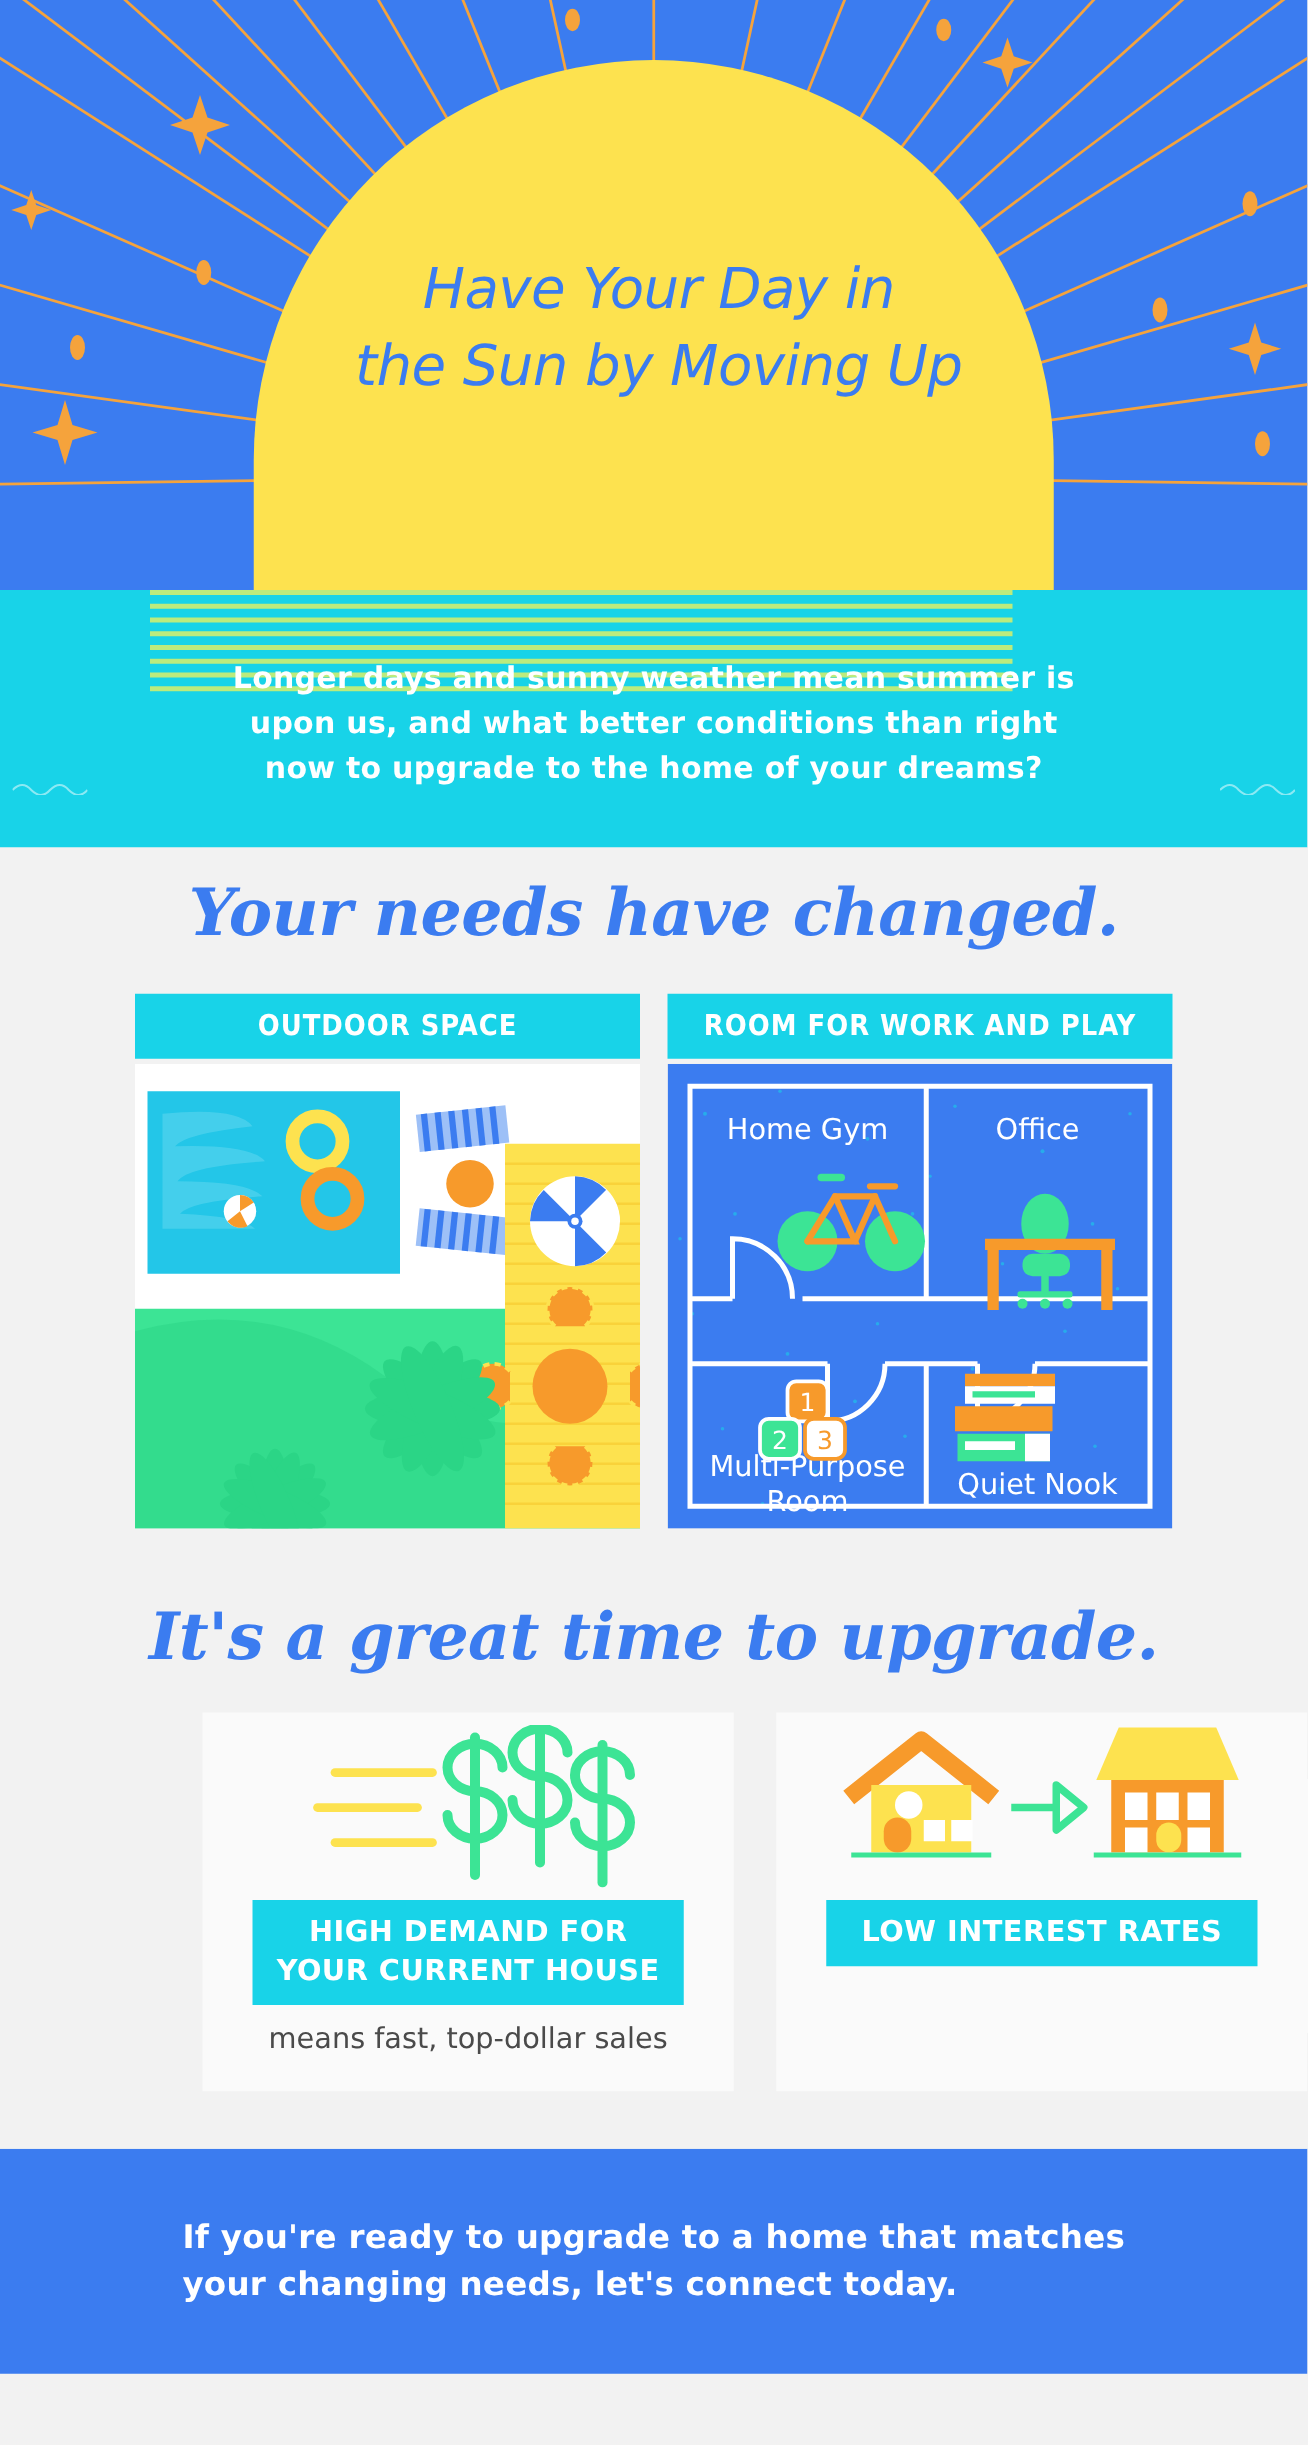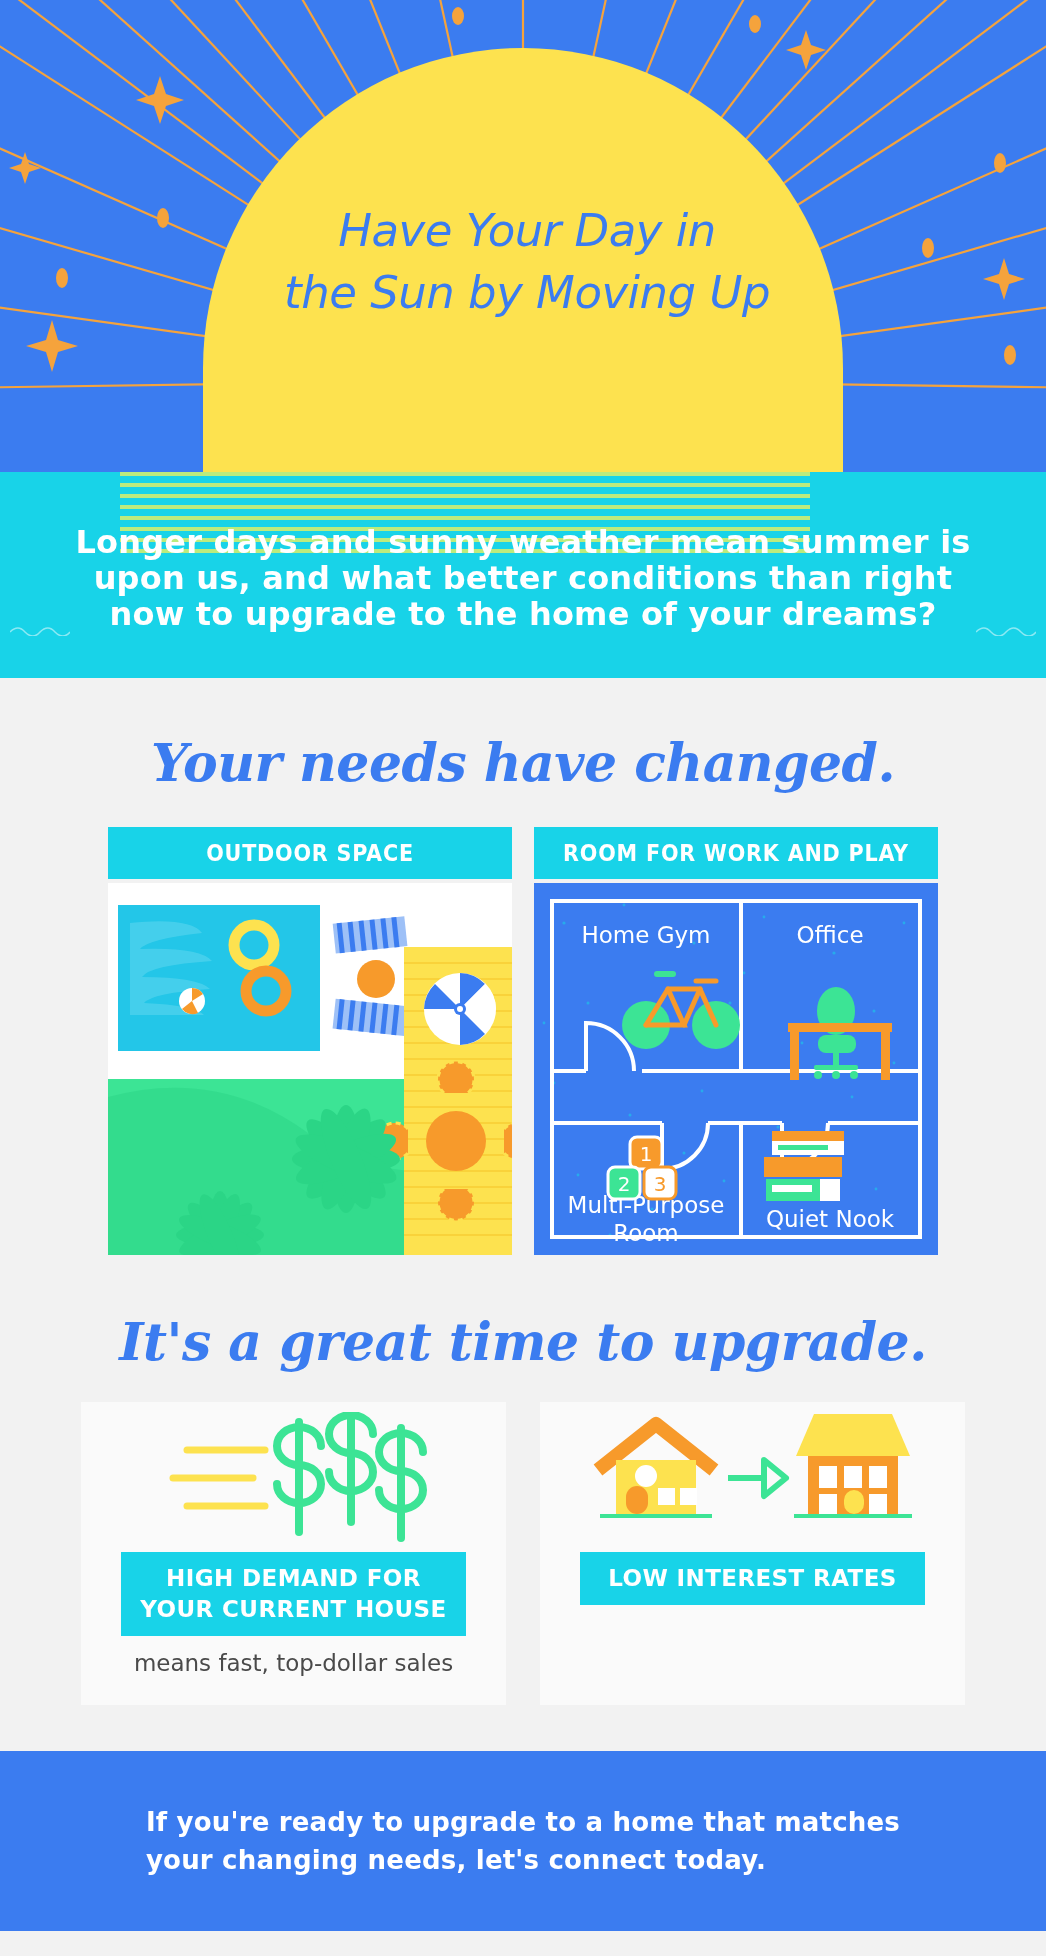--- a/index.html
+++ b/index.html
@@ -44,21 +44,21 @@
     margin-top:14px;
   }
 
   
   .cyanband{position:relative;width:1046px;height:206px;background:#18d3e8;overflow:hidden;}
   .cyan-stripes{position:absolute;left:120px;top:0;width:690px;height:86px;}
   .cyan-stripes div{height:4px;background:#d9ef6a;opacity:.85;margin-bottom:7px;}
   .cyan-text{
     position:absolute;left:0;top:52px;width:1046px;text-align:center;
     font-family:"DejaVu Sans", sans-serif;
-    font-weight:700;font-size:32px;line-height:36px;color:#ffffff;
+    font-weight:700;font-size:24px;line-height:36px;color:#ffffff;
     letter-spacing:.2px;
     z-index:3;
   }
   .wave{position:absolute;width:60px;height:14px;opacity:.5;}
 
   
   .section{position:relative;width:1046px;background:#f2f2f2;}
   .script-head{
     text-align:center;
     font-family:"DejaVu Serif", serif;
@@ -69,21 +69,21 @@
   .col{width:404px;}
   .chip{
     background:#18d3e8;color:#fff;
     font-family:"DejaVu Sans Condensed","DejaVu Sans",sans-serif;
     font-weight:700;font-size:23px;letter-spacing:.8px;
     text-align:center;padding:13px 0;
   }
   .illo{margin-top:4px;width:404px;height:372px;position:relative;overflow:hidden;}
 
   
-  .cards{display:flex;justify-content:center;gap:34px;margin-top:30px;}
+  .cards{display:flex;justify-content:flex-end;gap:34px;margin-top:30px;}
   .card{width:425px;background:#fafafa;padding:0 0 26px;}
   .card-art{height:150px;display:flex;align-items:center;justify-content:center;}
   .card-chip{
     background:#18d3e8;color:#fff;
     font-family:"DejaVu Sans",sans-serif;font-weight:700;
     font-size:23px;line-height:31px;letter-spacing:.4px;
     text-align:center;padding:11px 18px;margin:0 40px;
   }
   .card-note{
     text-align:center;color:#4a4a4a;
@@ -177,21 +177,21 @@
     <svg class="wave" style="right:10px;top:150px" viewBox="0 0 60 14">
       <path d="M0 10 q8 -8 15 0 q8 8 15 0 q8 -8 15 0 q8 8 15 0" stroke="#ffffff" fill="none" stroke-width="1.6"></path>
     </svg>
     <div class="cyan-text">
       <div>Longer days and sunny weather mean summer is</div>
       <div>upon us, and what better conditions than right</div>
       <div>now to upgrade to the home of your dreams?</div>
     </div>
   </div>
 
-  <div class="section" style="padding-top:54px;">
+  <div class="section" style="padding-top:22px;">
     <div class="script-head">Your needs have changed.</div>
 
     <div class="two-col">
 
       <div class="col">
         <div class="chip">OUTDOOR SPACE</div>
         <div class="illo">
           <svg width="404" height="372" viewBox="0 0 404 372">
             <rect x="0" y="0" width="404" height="372" fill="#ffffff"></rect>
 

